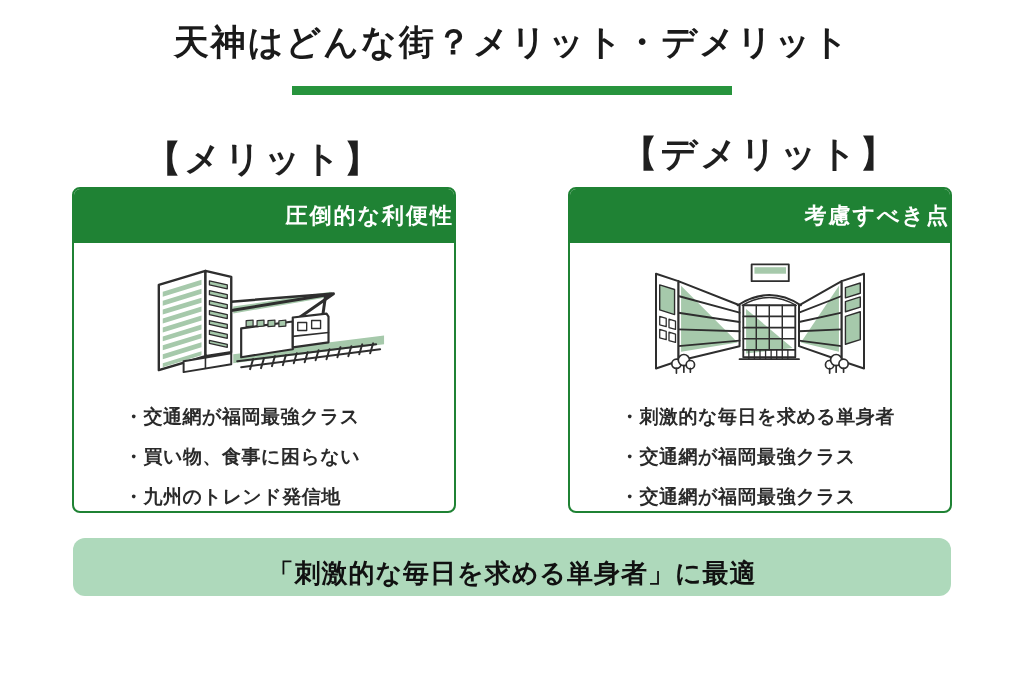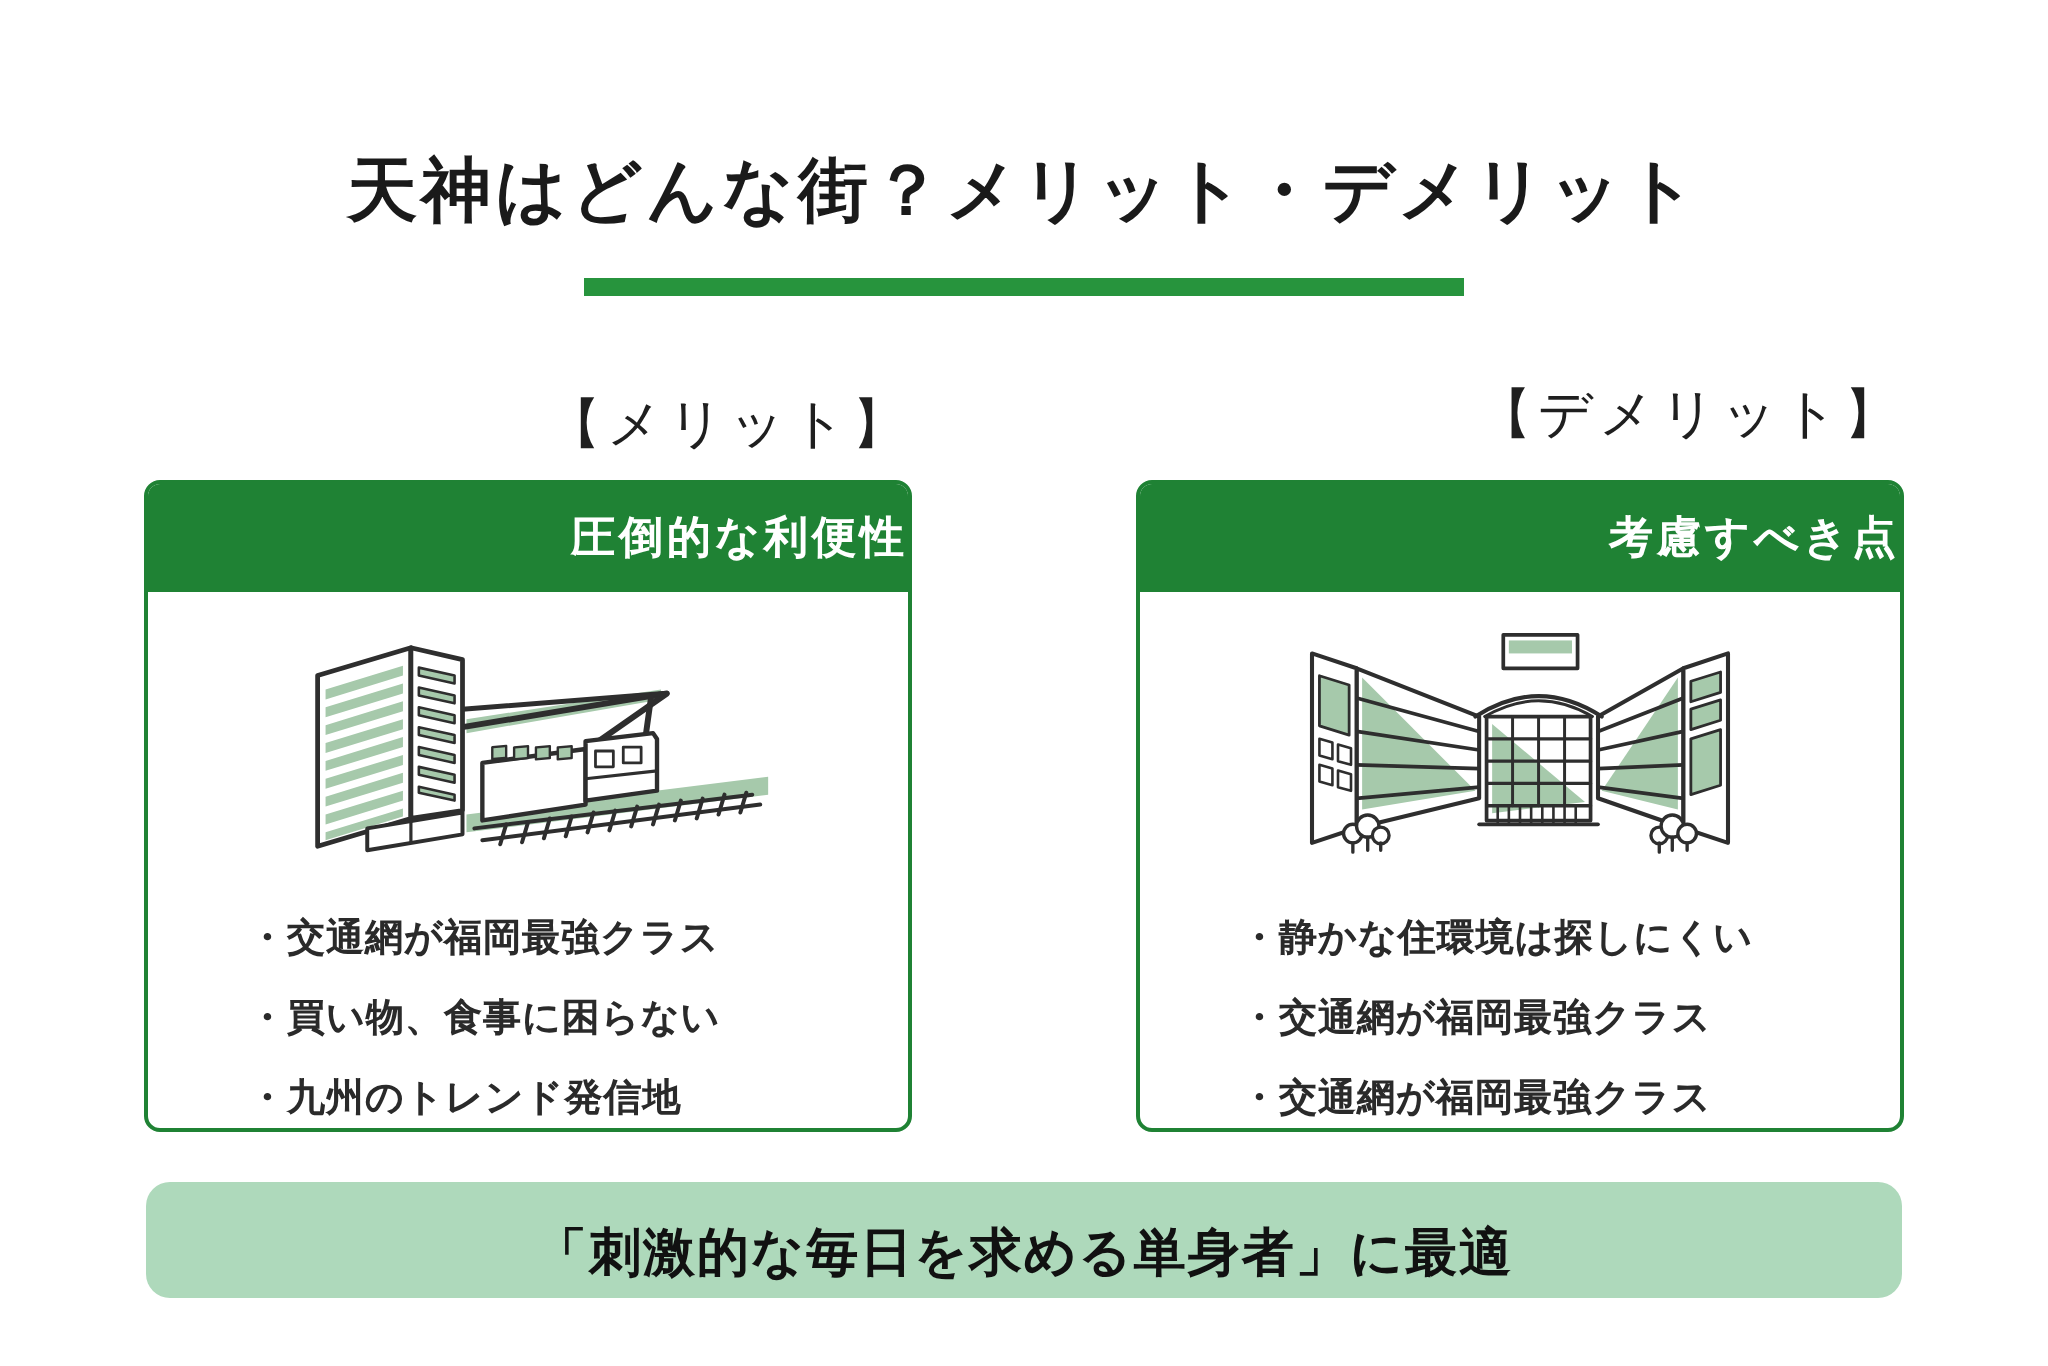--- a/index.html
+++ b/index.html
@@ -15,21 +15,21 @@
   body{
     background:#ffffff;
     font-family:"Liberation Sans","DejaVu Sans",sans-serif;
     color:var(--ink);
     overflow:hidden;
   }
   .page{width:1024px;height:683px;position:relative;}
 
   
   .page-title{
-    margin-top:72px;
+    margin-top:19px;
     text-align:center;
     font-size:35px;
     font-weight:700;
     letter-spacing:2px;
     color:#1a1a1a;
   }
   .title-underline{
     width:440px;height:9px;
     background:var(--bar-green);
     margin:20px auto 0 auto;
@@ -37,23 +37,23 @@
 
   
   .columns{
     display:flex;
     justify-content:center;
     gap:112px;
     margin-top:42px;
   }
   .column{width:384px;display:flex;flex-direction:column;}
   .section-label{
-    text-align:right;
-    font-size:27px;
-    font-weight:400;
+    text-align:center;
+    font-size:36px;
+    font-weight:700;
     letter-spacing:3px;
     height:34px;
     line-height:34px;
     margin-bottom:16px;
   }
   .column.merit .section-label{position:relative;top:5px;}
 
   .card{
     border:2px solid var(--primary-green);
     border-radius:8px;
@@ -237,21 +237,21 @@
                 <circle cx="65" cy="116" r="4.5" fill="#ffffff"></circle>
                 <path d="M58,117 L58,124 M50,120 L50,125 M65,120 L65,124"></path>
                 <circle cx="215" cy="116" r="4.5" fill="#ffffff"></circle>
                 <circle cx="222" cy="111" r="6" fill="#ffffff"></circle>
                 <circle cx="230" cy="115" r="5" fill="#ffffff"></circle>
                 <path d="M222,117 L222,124 M215,120 L215,125 M230,120 L230,124"></path>
               </g>
             </svg>
           </div>
           <ul class="bullets">
-            <li>・静かな住環境は探しにくい</li>
+            <li>・刺激的な毎日を求める単身者</li>
             <li>・交通網が福岡最強クラス</li>
             <li>・交通網が福岡最強クラス</li>
           </ul>
         </div>
       </div>
     </div>
 
   </div>
 
   <div class="footer-banner">「刺激的な毎日を求める単身者」に最適</div>

